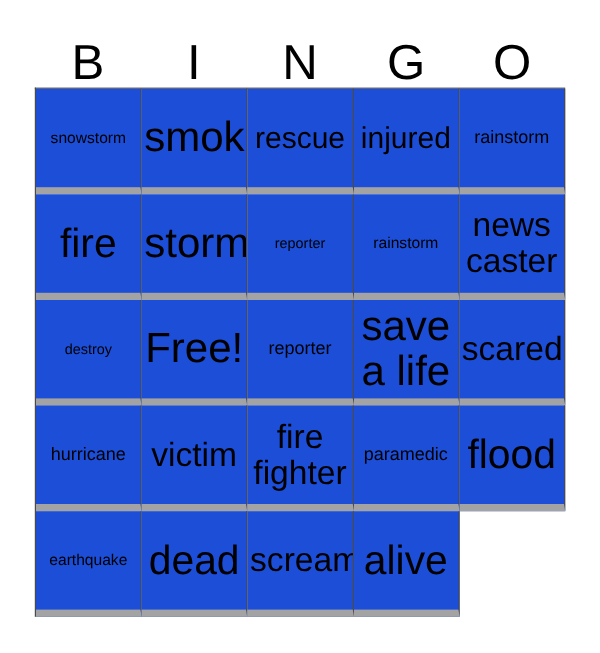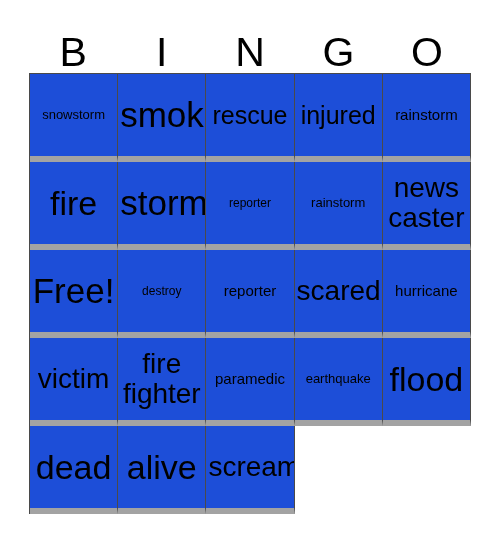--- a/index.html
+++ b/index.html
@@ -129,56 +129,60 @@
       </div>
     <div class="cell">
         <span class="cell-text fs-xs">rainstorm</span>
       </div>
 
     <div class="cell">
         <span class="cell-text fs-ml">news
 caster</span>
       </div>
     <div class="cell">
+        <span class="cell-text fs-m">destroy</span>
+      </div>
+    <div class="cell">
         <span class="cell-text fs-xl">Free!</span>
       </div>
     <div class="cell">
-        <span class="cell-text fs-m">destroy</span>
+        <span class="cell-text fs-s">reporter</span>
       </div>
     <div class="cell">
-        <span class="cell-text fs-s">reporter</span>
+        <span class="cell-text fs-xl">save
+a life</span>
       </div>
 
     <div class="cell">
         <span class="cell-text fs-ml">scared</span>
       </div>
     <div class="cell">
         <span class="cell-text fs-s">hurricane</span>
       </div>
     <div class="cell">
         <span class="cell-text fs-ml">victim</span>
       </div>
     <div class="cell">
         <span class="cell-text fs-ml">fire
 fighter</span>
       </div>
     <div class="cell">
         <span class="cell-text fs-s">paramedic</span>
       </div>
 
     <div class="cell">
-        <span class="cell-text fs-xs">earthquake</span>
+        <span class="cell-text fs-xxl">flood</span>
       </div>
     <div class="cell">
-        <span class="cell-text fs-xxl">flood</span>
+        <span class="cell-text fs-xs">earthquake</span>
       </div>
     <div class="cell">
         <span class="cell-text fs-xxl">dead</span>
       </div>
     <div class="cell">
-        <span class="cell-text fs-xxl">alive</span>
+        <span class="cell-text fs-ml">scream</span>
       </div>
     <div class="cell">
-        <span class="cell-text fs-ml">scream</span>
+        <span class="cell-text fs-xxl">alive</span>
       </div>
 
   </div>
 </div>
 
 </body></html>

